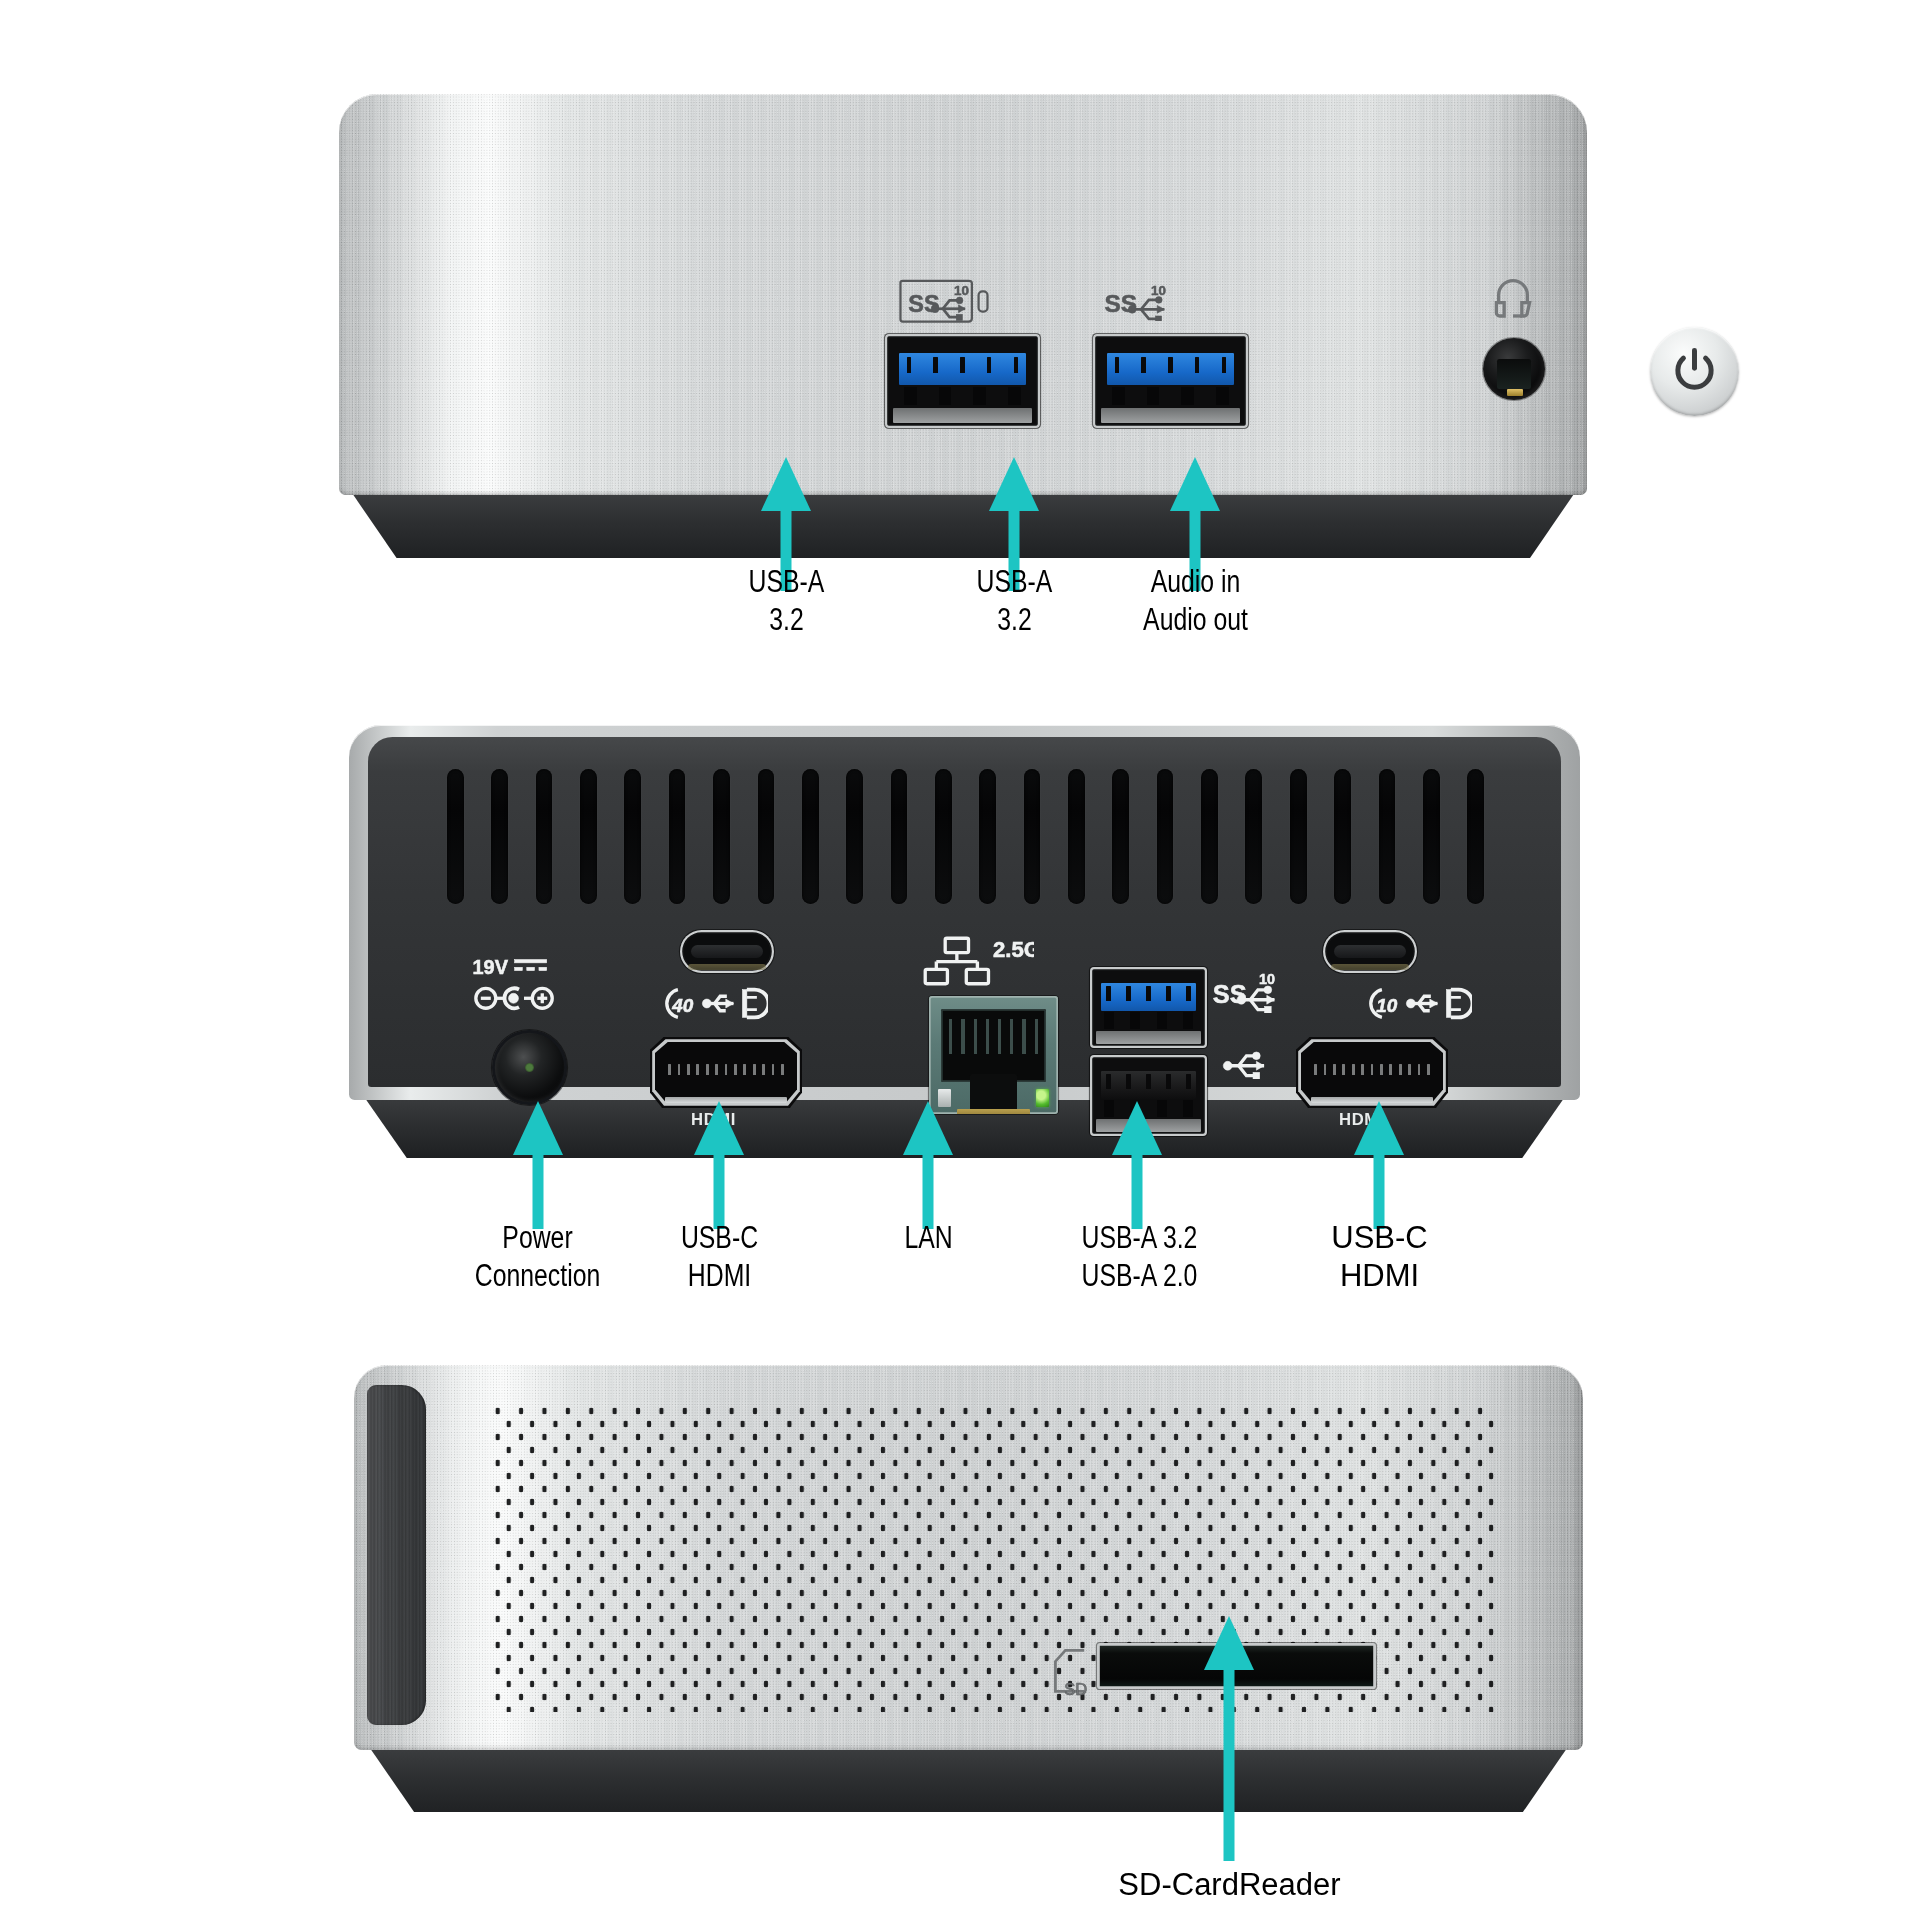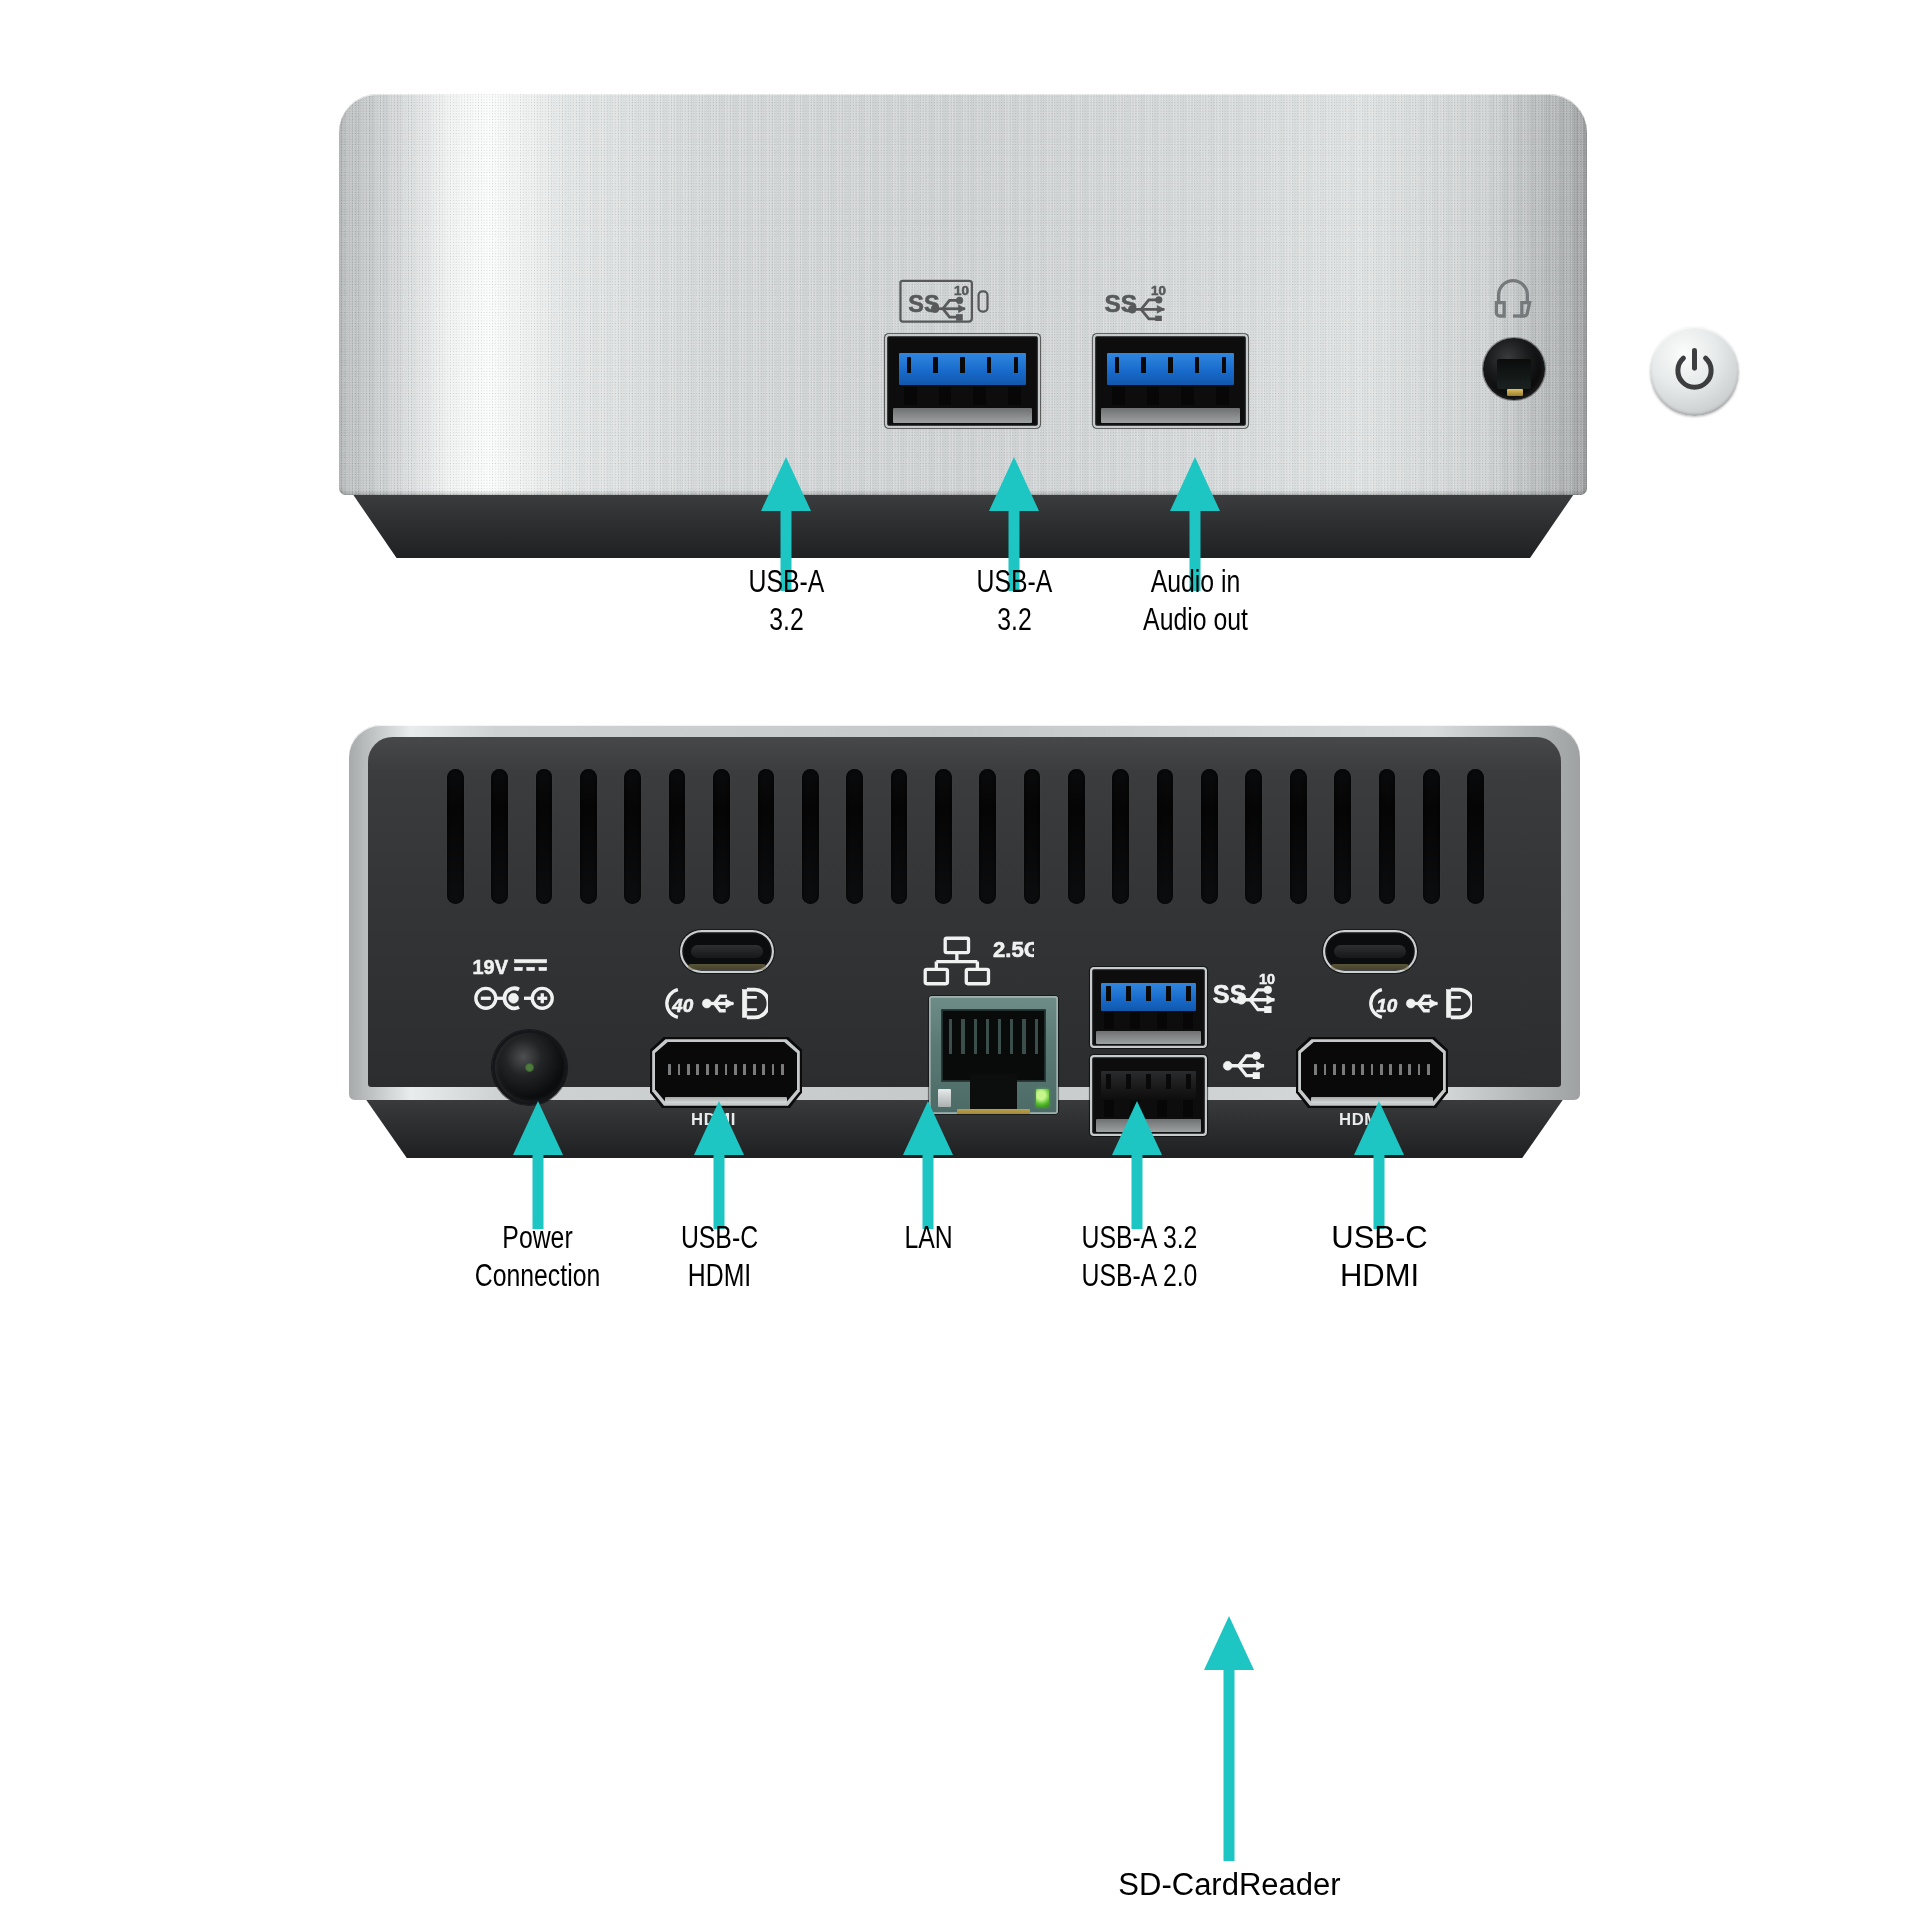--- a/index.html
+++ b/index.html
@@ -647,20 +647,39 @@
   </div>
   <div class="label cond" style="left:1000px;top:1219px;width:279px;">
     <span>USB-A 3.2</span>
     <span class="l2">USB-A 2.0</span>
   </div>
   <div class="label" style="left:1240px;top:1219px;width:279px;">
     <span>USB-C</span>
     <span class="l2">HDMI</span>
   </div>
 
+  <div class="panel" id="side-panel">
+    <div id="side-base"></div>
+    <div id="side-base-hi"></div>
+    <div id="side-face" class="metal">
+      <div class="grain"></div>
+      <div id="dot-mesh"></div>
+      <div id="dot-mesh-b"></div>
+      <div id="side-dark-tab"></div>
+    </div>
+
+    <div class="mark dark" style="left:697px;top:282px;width:42px;height:51px;">
+      <svg viewBox="0 0 76 92" width="42" height="51">
+        <path d="M60 6 H26 L8 26 V80 H60" fill="none" stroke="#76797b" stroke-width="5"></path>
+        <text x="24" y="86" font-family="Liberation Sans, sans-serif" font-size="30" fill="#76797b">SD</text>
+      </svg>
+    </div>
+
+    <div class="sdslot" style="left:743px;top:278px;width:279px;height:46px;"></div>
+  </div>
 
   <div class="arrow" style="left:1204px;top:1616px;width:50px;height:245px;">
     <div class="head"></div>
       <div class="shaft" style="top:50px;height:195px;"></div>
   </div>
 
   <div class="label" style="left:1090px;top:1866px;width:279px;">
     <span>SD-CardReader</span>
   </div>
 

